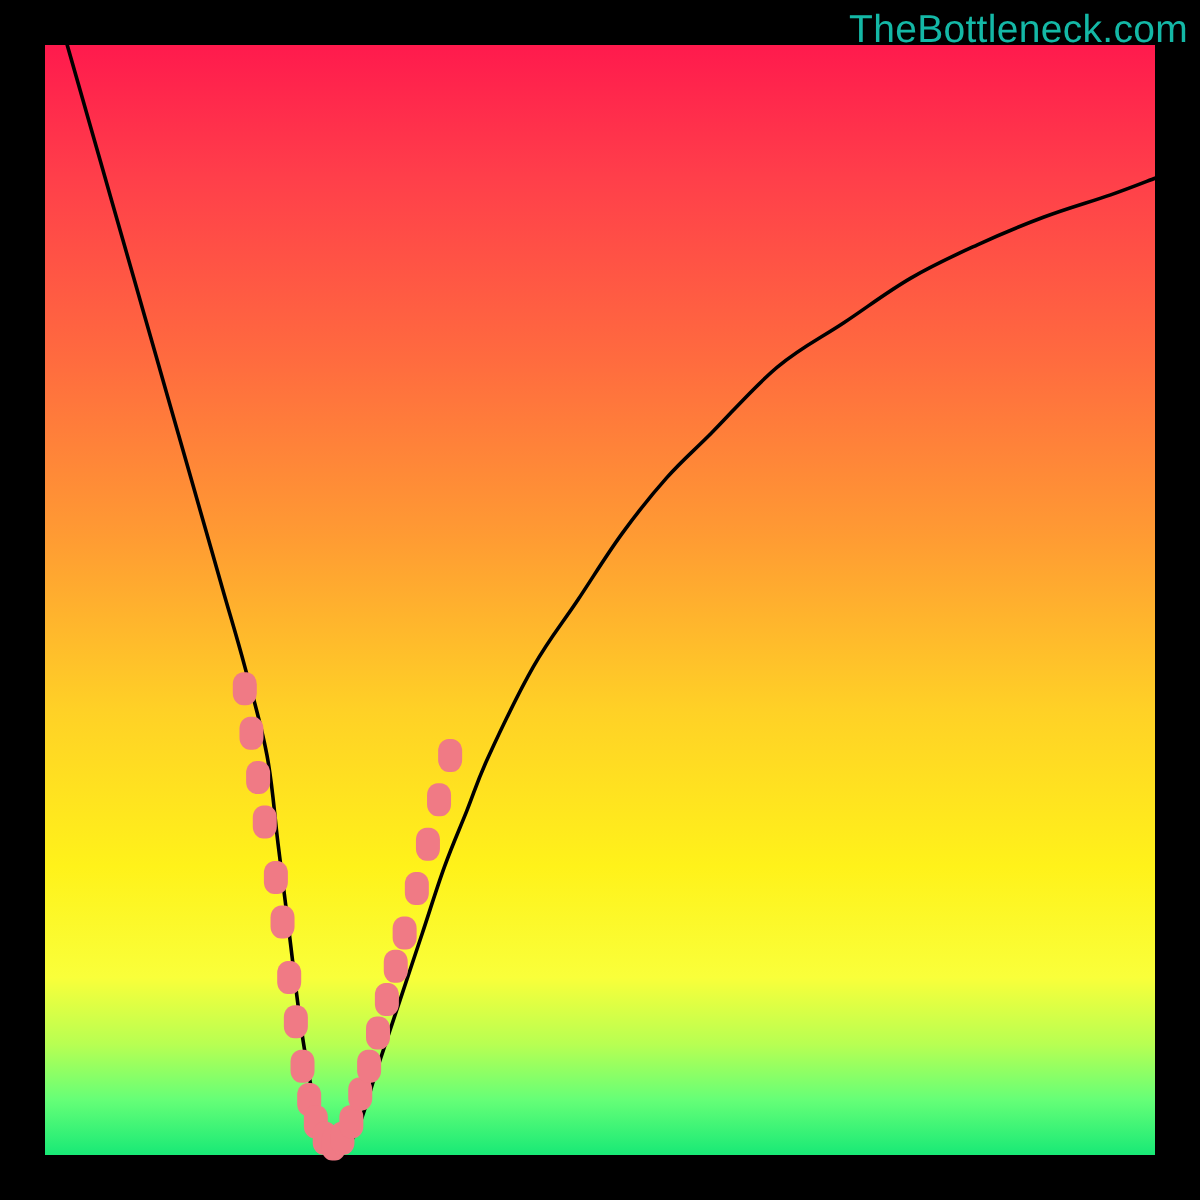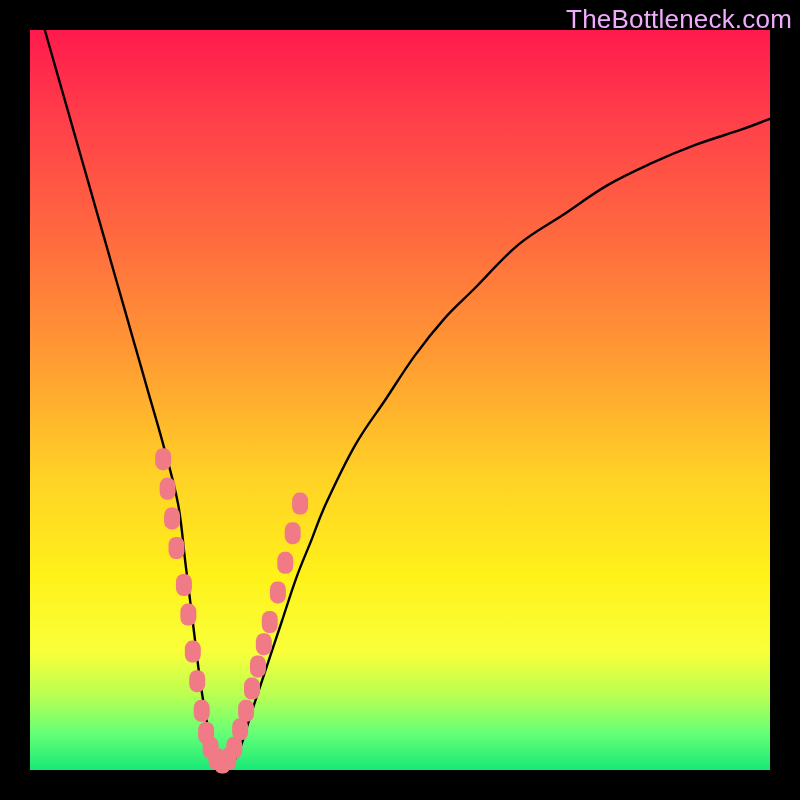--- a/index.html
+++ b/index.html
@@ -37,21 +37,21 @@
       #f9ff3a 84%,
       #b8ff52 90%,
       #66ff77 95%,
       #18e976 100%
     );
   }
   .watermark {
     position: absolute;
     top: 4px;
     right: 8px;
-    color: #f0abfc;
+    color: #14b8a6;
     font-size: 26px;
     letter-spacing: 0.2px;
     font-weight: 400;
   }
   svg.curve {
     position: absolute;
     left: 0;
     top: 0;
     width: 740px;
     height: 740px;

